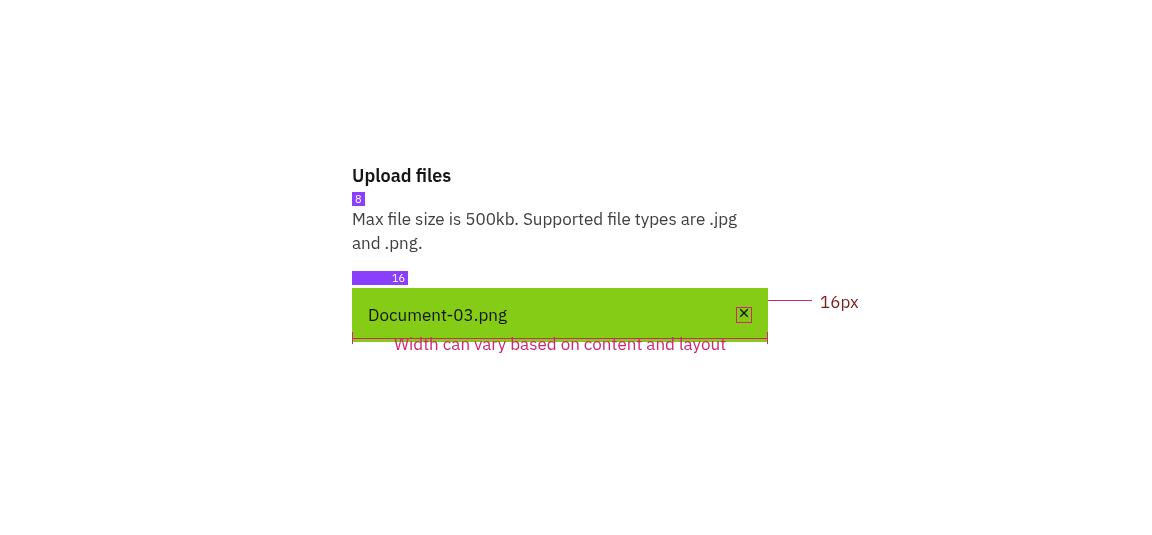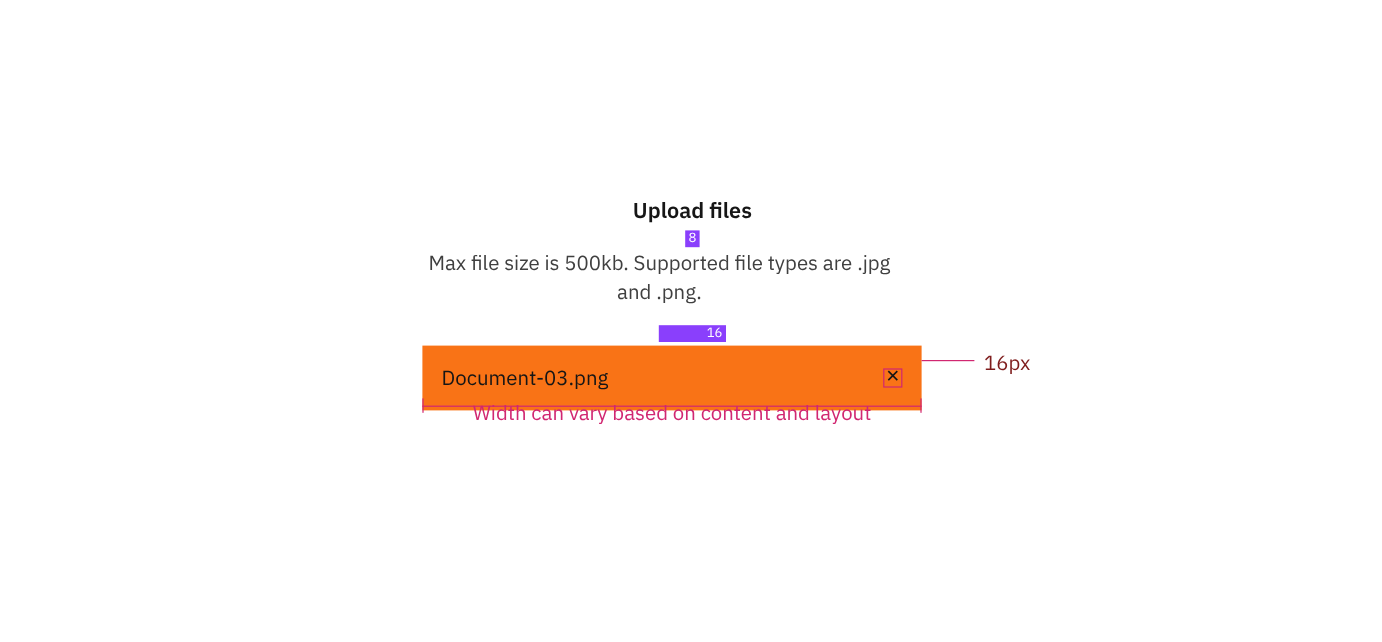--- a/index.html
+++ b/index.html
@@ -12,21 +12,20 @@
       width: 1152px;
       height: 535px;
       background: #ffffff;
       position: relative;
     }
     .container {
       position: absolute;
       left: 352px;
       top: 164px;
       width: 450px;
-      text-align: center;
     }
     .title {
       font-size: 18px;
       font-weight: 600;
       color: #161616;
       line-height: 1.3;
     }
     .spacing-badge {
       display: inline-block;
       background: #8a3ffc;
@@ -43,21 +42,21 @@
       padding-left: 40px;
     }
     .description {
       font-size: 17px;
       color: #404040;
       line-height: 1.4;
       margin-top: 1px;
       max-width: 395px;
     }
     .file-item {
-      background: #f97316;
+      background: #84cc16;
       padding: 16px;
       display: flex;
       align-items: center;
       justify-content: space-between;
       margin-top: 2px;
       width: 416px;
       position: relative;
     }
     .file-name {
       font-size: 17px;

